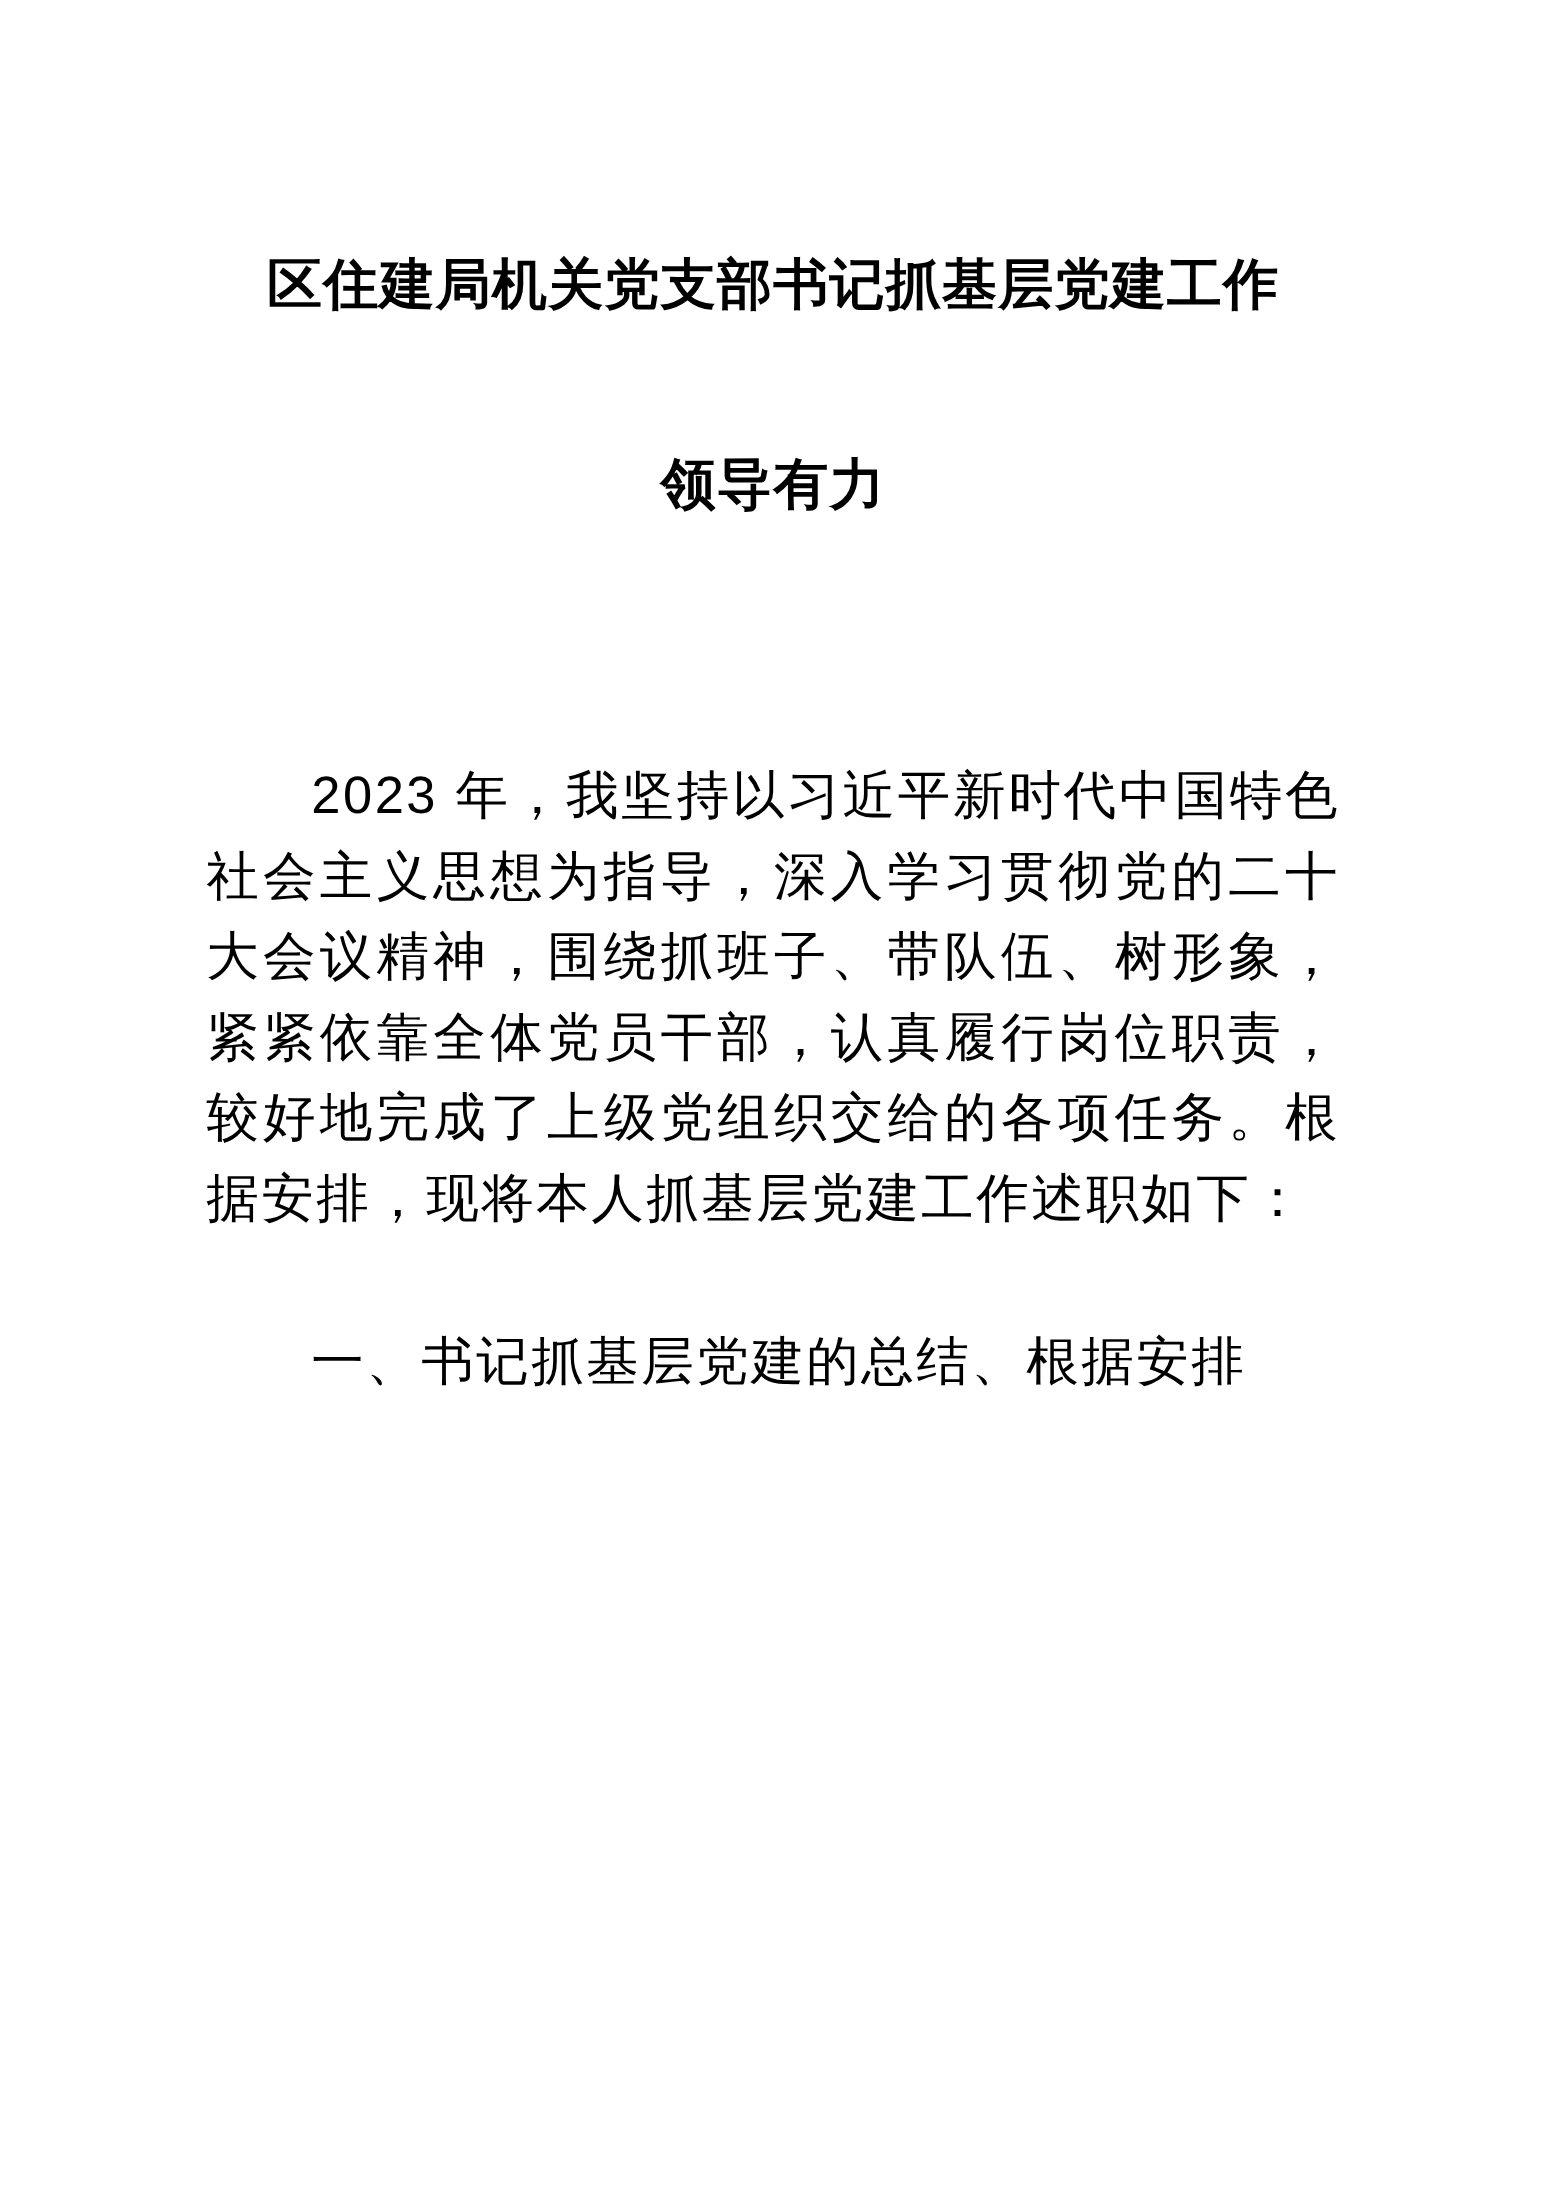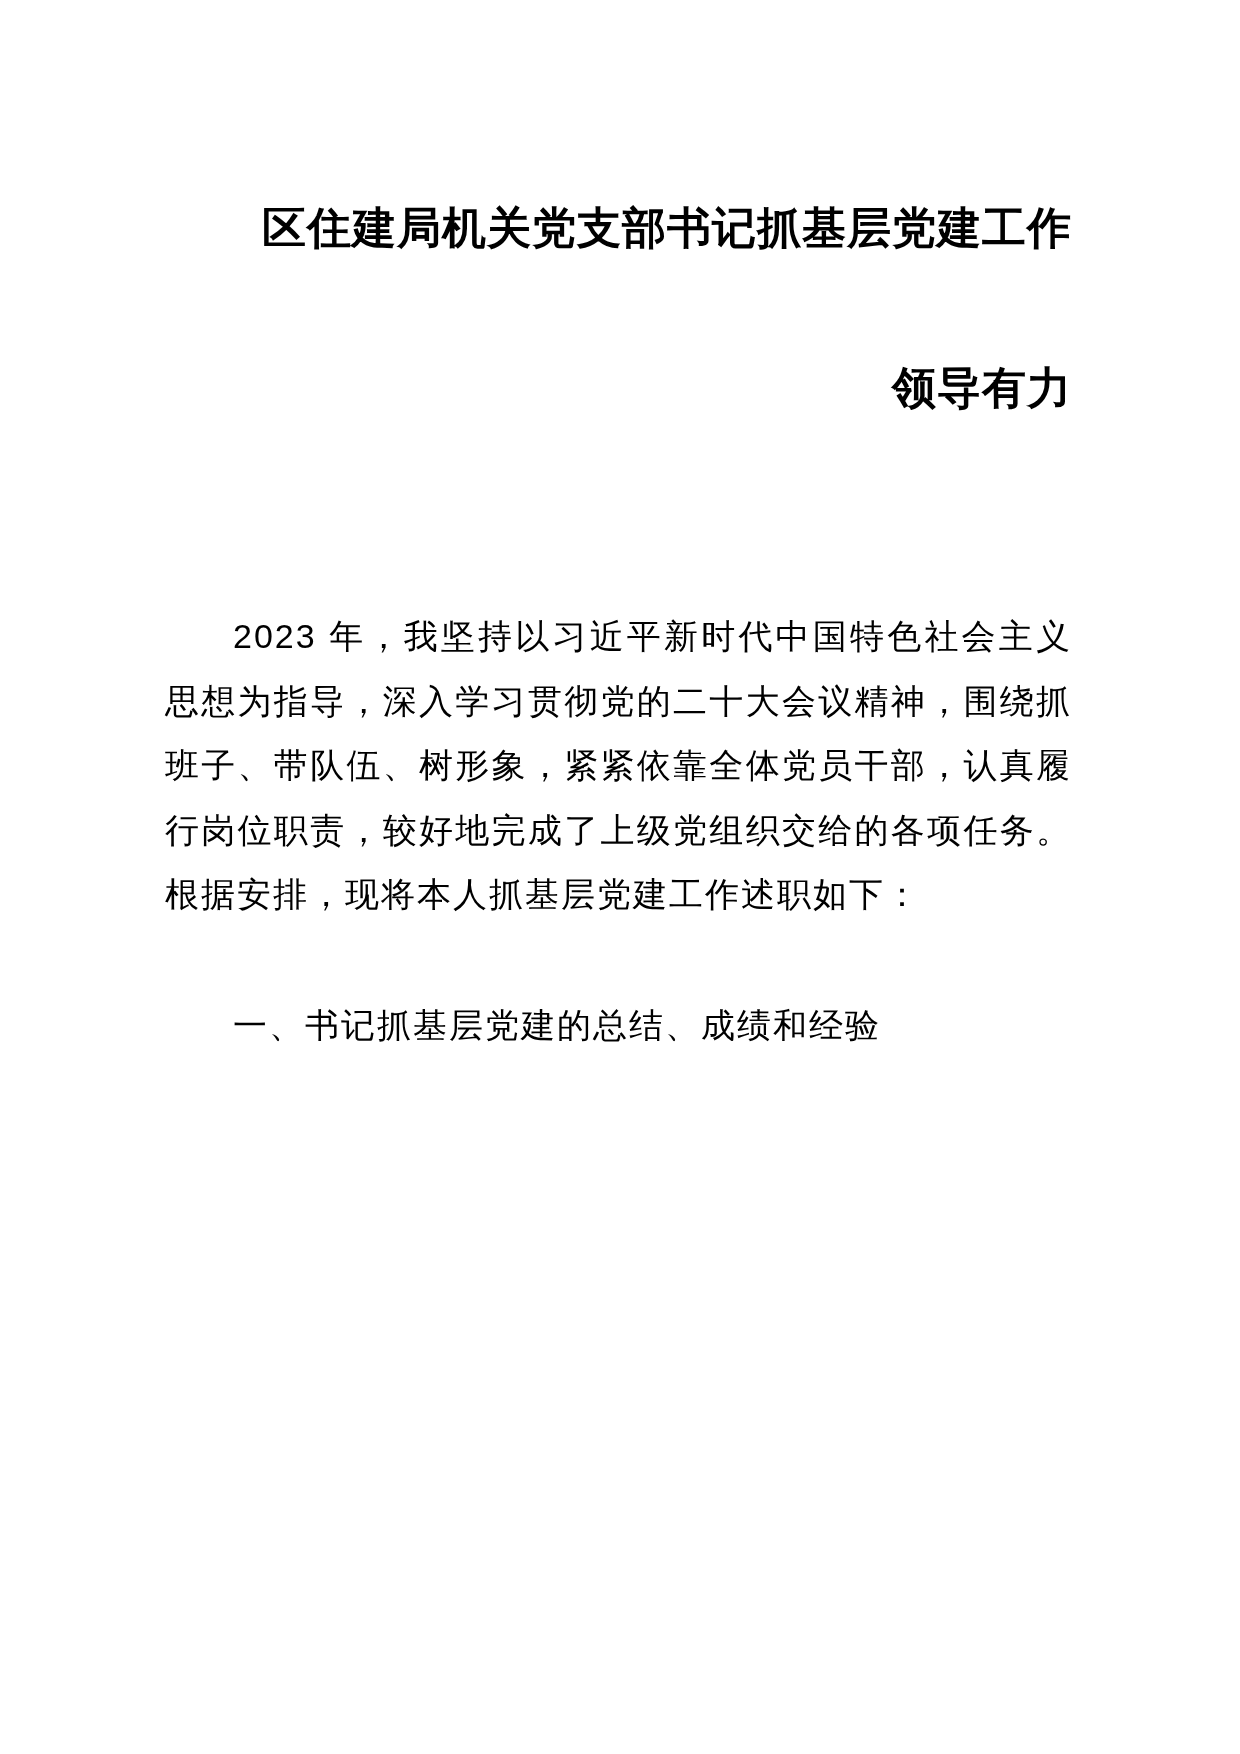--- a/index.html
+++ b/index.html
@@ -17,26 +17,26 @@
   .page {
     width: 907px;
     margin-left: 165px;
   }
   .doc-title {
     margin-top: 148px;
     font-size: 44px;
     font-weight: bold;
     line-height: 160px;
     letter-spacing: 1px;
-    text-align: right;
+    text-align: center;
     color: #000000;
   }
   .body-para {
     margin: 0;
-    font-size: 34px;
+    font-size: 42px;
     line-height: 64.5px;
     letter-spacing: 2px;
     text-align: justify;
     text-justify: inter-character;
     text-indent: 2em;
     color: #000000;
   }
   .para-intro {
     margin-top: 136px;
   }
@@ -52,16 +52,16 @@
 
 <div class="page">
 
   <div class="doc-title">
     <div>区住建局机关党支部书记抓基层党建工作</div>
     <div>领导有力</div>
   </div>
 
   <p class="body-para para-intro">2023 年，我坚持以习近平新时代中国特色社会主义思想为指导，深入学习贯彻党的二十大会议精神，围绕抓班子、带队伍、树形象，紧紧依靠全体党员干部，认真履行岗位职责，较好地完成了上级党组织交给的各项任务。根据安排，现将本人抓基层党建工作述职如下：</p>
 
-  <p class="body-para section-heading">一、书记抓基层党建的总结、成绩和经验</p>
+  <p class="body-para section-heading">一、书记抓基层党建的总结、根据安排</p>
 
 
 </div>
 
 </body></html>

